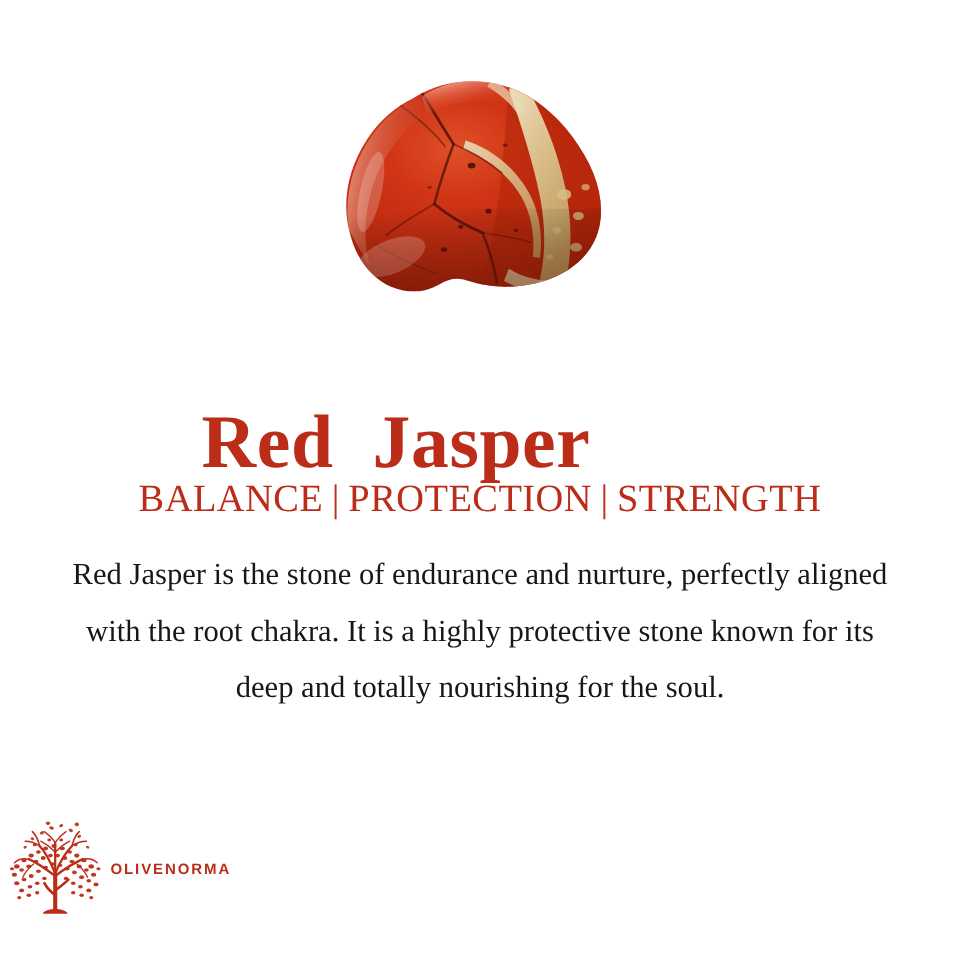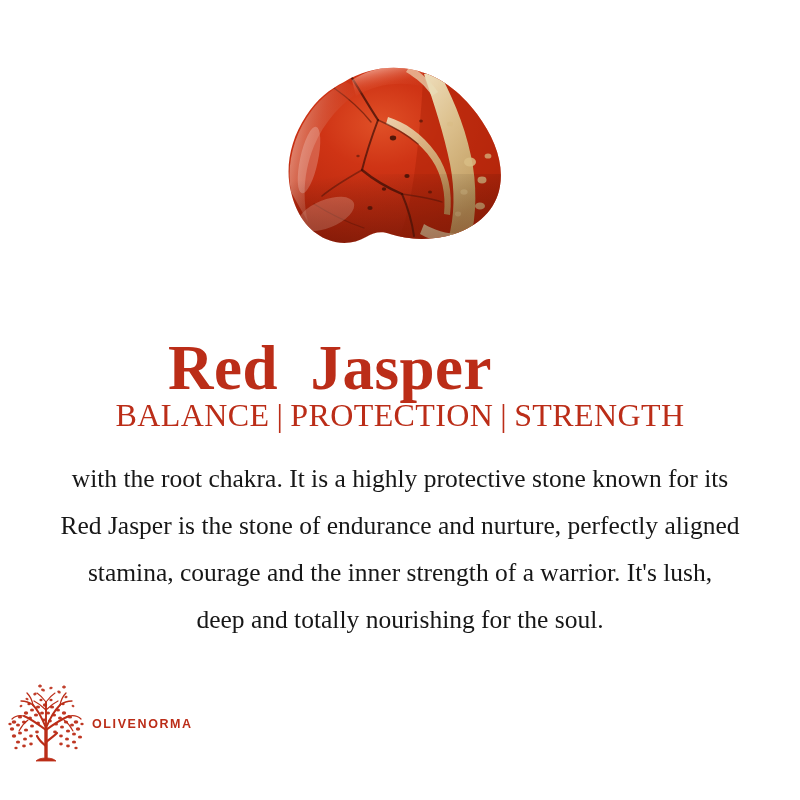--- a/index.html
+++ b/index.html
@@ -228,23 +228,22 @@
     </svg>
   </div>
 
   <h1 class="title">Red  Jasper</h1>
 
   <div class="subtitle">
     <span>BALANCE</span><span class="sep">|</span><span>PROTECTION</span><span class="sep">|</span><span>STRENGTH</span>
   </div>
 
   <div class="body-copy">
+    <span class="ln">Red Jasper is the stone of endurance and nurture, perfectly aligned</span>
     <span class="ln">with the root chakra. It is a highly protective stone known for its</span>
-    <span class="ln">Red Jasper is the stone of endurance and nurture, perfectly aligned</span>
-    <span class="ln">stamina, courage and the inner strength of a warrior. It's lush,</span>
     <span class="ln">deep and totally nourishing for the soul.</span>
   </div>
 
   <div class="logo">
     <svg class="logo-mark" viewBox="0 0 92 78">
       <g fill="none" stroke="#bb2d18" stroke-linecap="round">
 
         <path d="M46 74 L46 44" stroke-width="3.4"></path>
         <path d="M46 74 C41 74, 38 75, 36 77 L56 77 C54 75, 51 74, 46 74 Z" fill="#bb2d18" stroke-width="0.8"></path>
         <path d="M46 62 C42 59, 39 56, 37 52" stroke-width="2.2"></path>

